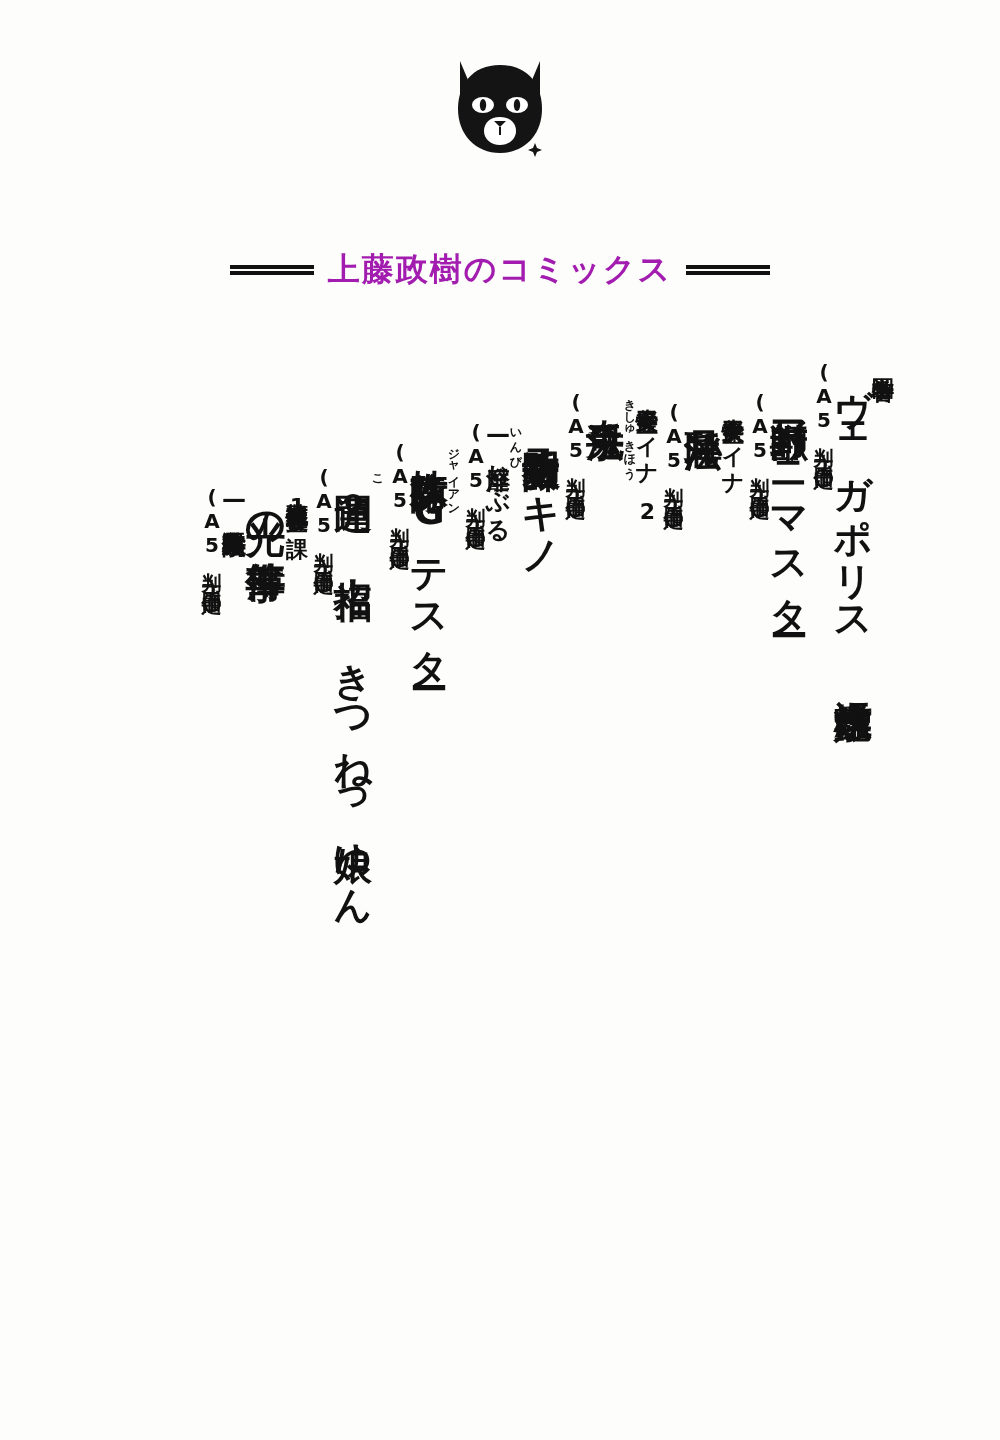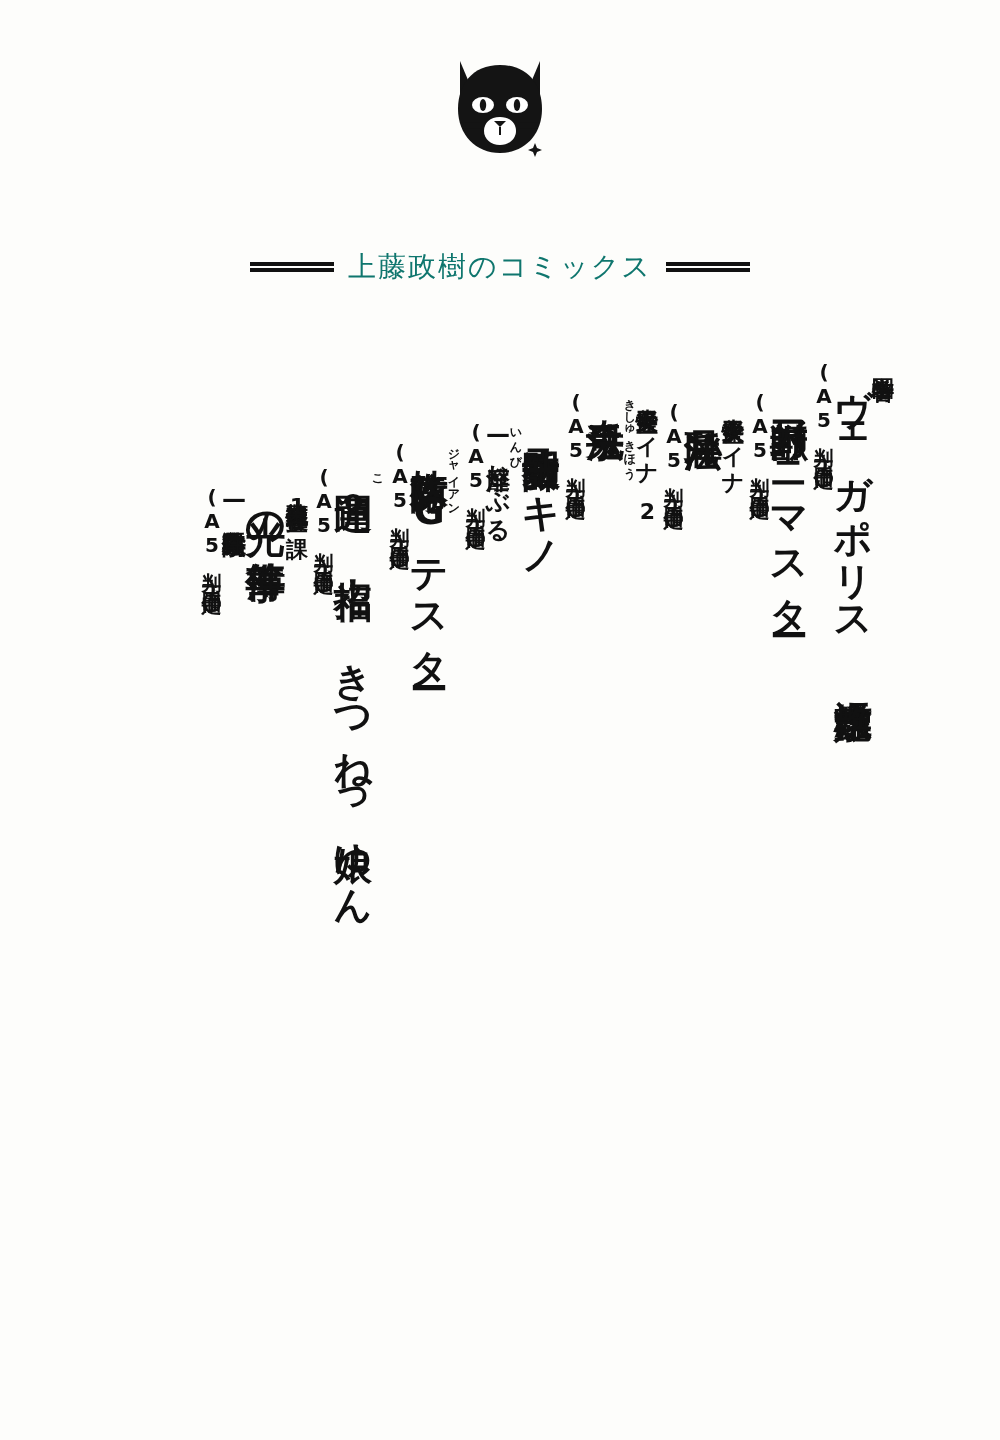--- a/index.html
+++ b/index.html
@@ -52,25 +52,25 @@
   .rule {
     width: 84px;
     height: 0;
     border-top: 4px solid #111;
     border-bottom: 4px solid #111;
     height: 10px;
     box-sizing: border-box;
   }
   .heading-text {
     font-family: "DejaVu Sans", "Liberation Sans", sans-serif;
-    font-weight: normal;
-    font-size: 28px;
+    font-weight: bold;
+    font-size: 32px;
     letter-spacing: 2px;
     white-space: nowrap;
-    color: #0f766e;
+    color: #a21caf;
   }
 
   
   .list {
     position: absolute;
     top: 360px;
     right: 100px;
     left: 120px;
     height: 880px;
     display: flex;

